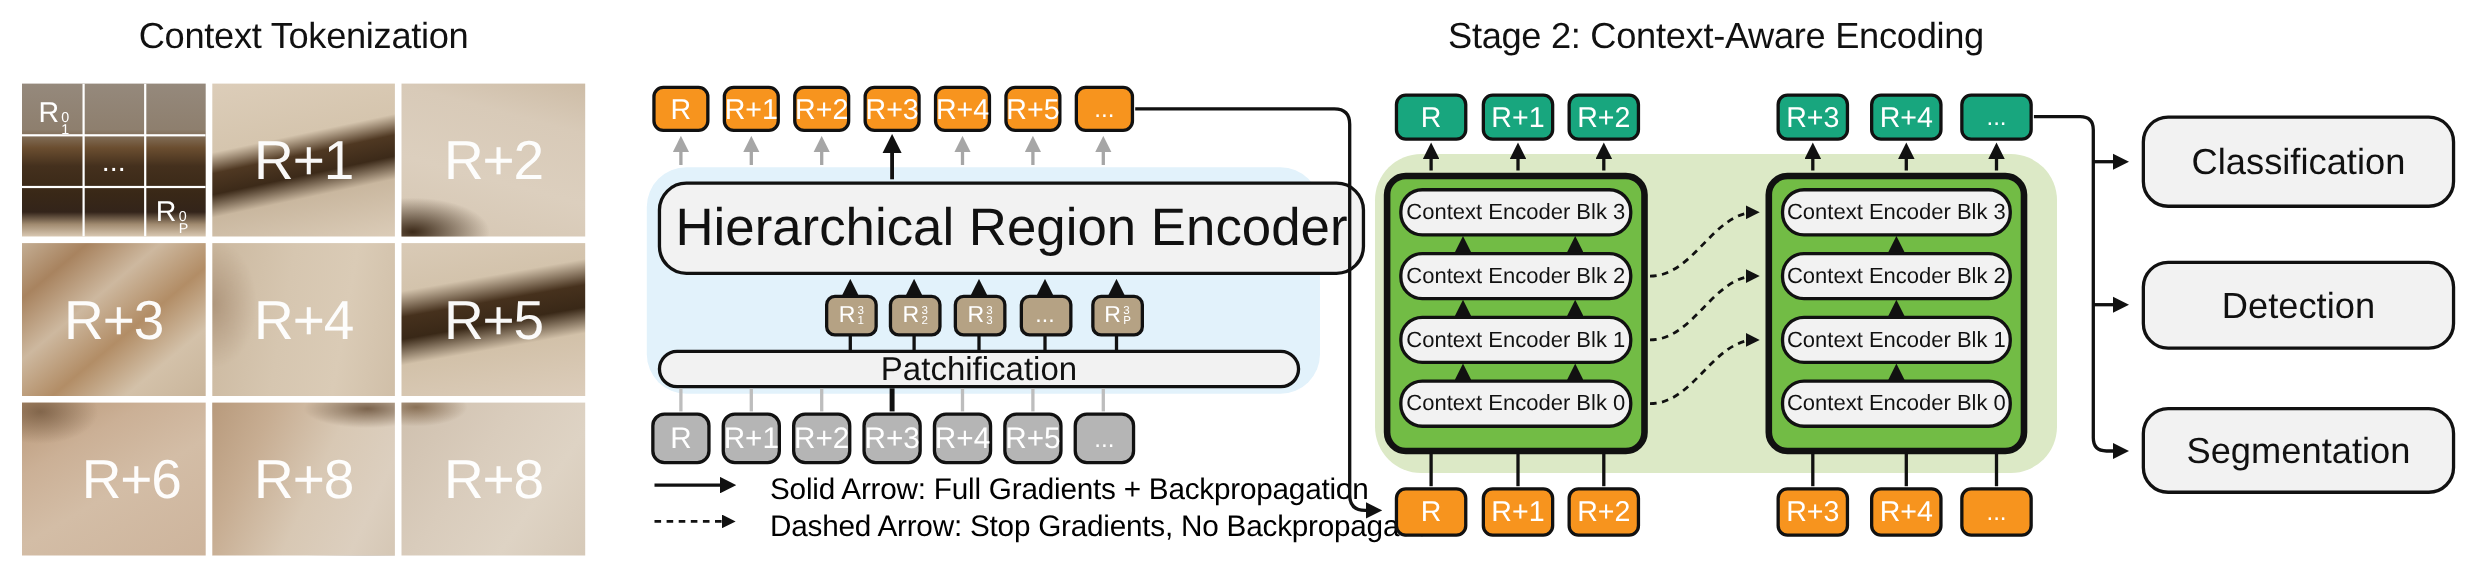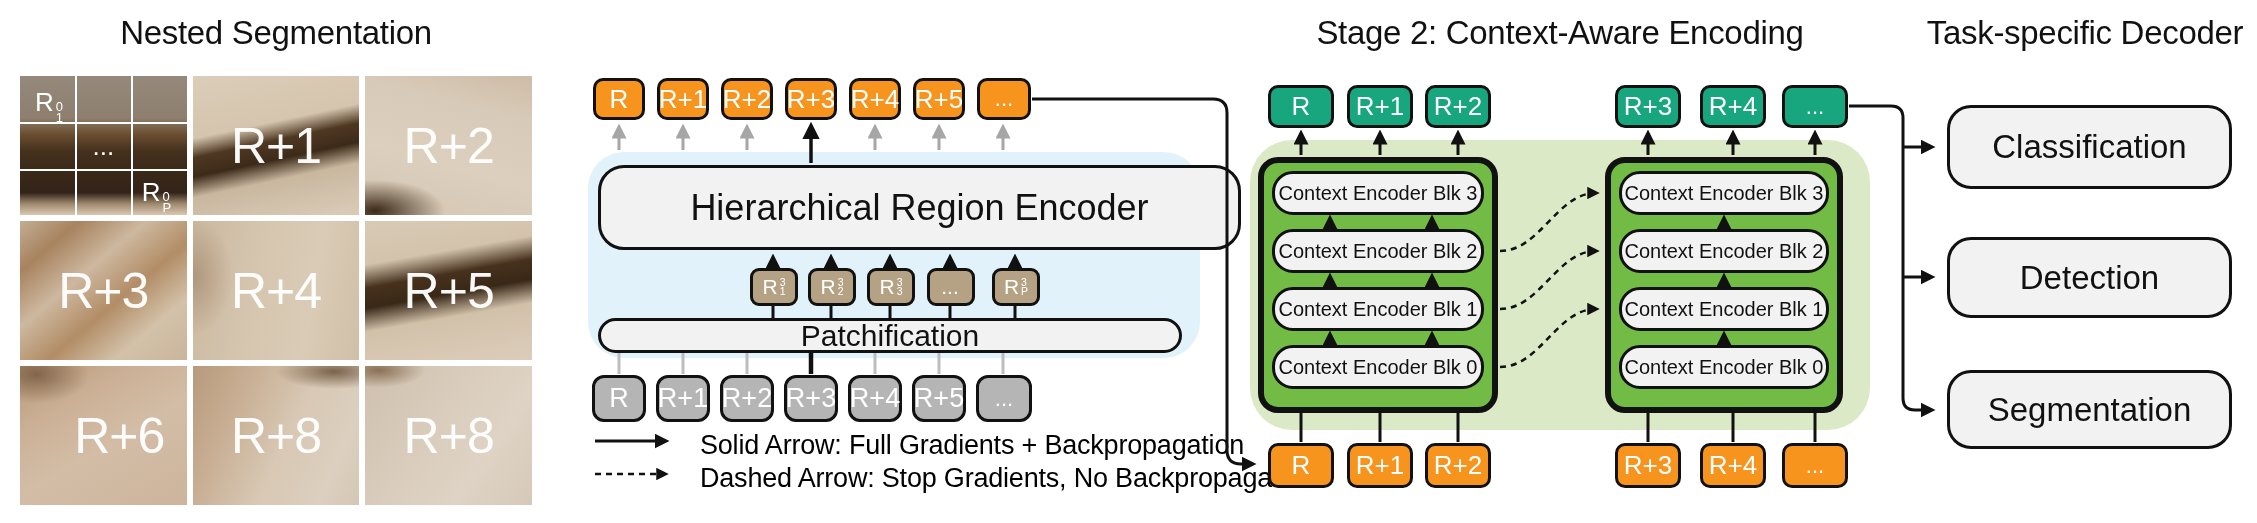--- a/index.html
+++ b/index.html
@@ -68,23 +68,22 @@
     border-radius:21px;display:flex;align-items:center;justify-content:center;font-size:20px;color:#111;white-space:nowrap;
   }
   .legend-text{position:absolute;font-size:27px;color:#000000;white-space:nowrap;letter-spacing:-0.2px;}
   #arrows{position:absolute;left:0;top:0;z-index:10;pointer-events:none;}
 </style>
 </head>
 <body>
 
 <div id="stage">
 
-  <div class="title" style="left:20px;top:14px;width:512px;">Nested Segmentation</div>
+  <div class="title" style="left:20px;top:14px;width:512px;">Context Tokenization</div>
   <div class="title" style="left:1250px;top:14px;width:620px;">Stage 2: Context-Aware Encoding</div>
-  <div class="title" style="left:1915px;top:14px;width:340px;">Task-specific Decoder</div>
 
   <div id="photo-grid">
     <div class="cell c00">
       <div class="sgline sgv" style="left:33.3%"></div>
       <div class="sgline sgv" style="left:66.6%"></div>
       <div class="sgline sgh" style="top:33.3%"></div>
       <div class="sgline sgh" style="top:66.6%"></div>
       <span class="sglabel" style="left:9%;top:9%;"><span>R</span><span class="rss">
             <span>0</span>
             <span>1</span>
@@ -124,21 +123,21 @@
   <div class="panel" style="left:588px;top:152px;width:612px;height:206px;border-radius:36px;background:#E2F2FB;"></div>
 
   <div class="tok tok-orange" style="left:593px;top:78px;width:52px;height:42px;">R</div>
   <div class="tok tok-orange" style="left:657px;top:78px;width:52px;height:42px;">R+1</div>
   <div class="tok tok-orange" style="left:721px;top:78px;width:52px;height:42px;">R+2</div>
   <div class="tok tok-orange" style="left:785px;top:78px;width:52px;height:42px;">R+3</div>
   <div class="tok tok-orange" style="left:849px;top:78px;width:52px;height:42px;">R+4</div>
   <div class="tok tok-orange" style="left:913px;top:78px;width:52px;height:42px;">R+5</div>
   <div class="tok tok-orange" style="left:977px;top:78px;width:54px;height:42px;font-size:22px;">...</div>
 
-  <div class="bigbox" style="left:598px;top:165px;width:643px;height:85px;border-radius:26px;font-size:36px;">Hierarchical Region Encoder</div>
+  <div class="bigbox" style="left:598px;top:165px;width:643px;height:85px;border-radius:26px;font-size:48px;">Hierarchical Region Encoder</div>
 
   <div class="tok tok-tan" style="left:750px;top:268px;width:48px;height:38px;">
       <span>R</span>
       <span class="rss">
         <span>3</span>
         <span>1</span>
       </span>
     </div>
   <div class="tok tok-tan" style="left:808px;top:268px;width:48px;height:38px;">
       <span>R</span>

